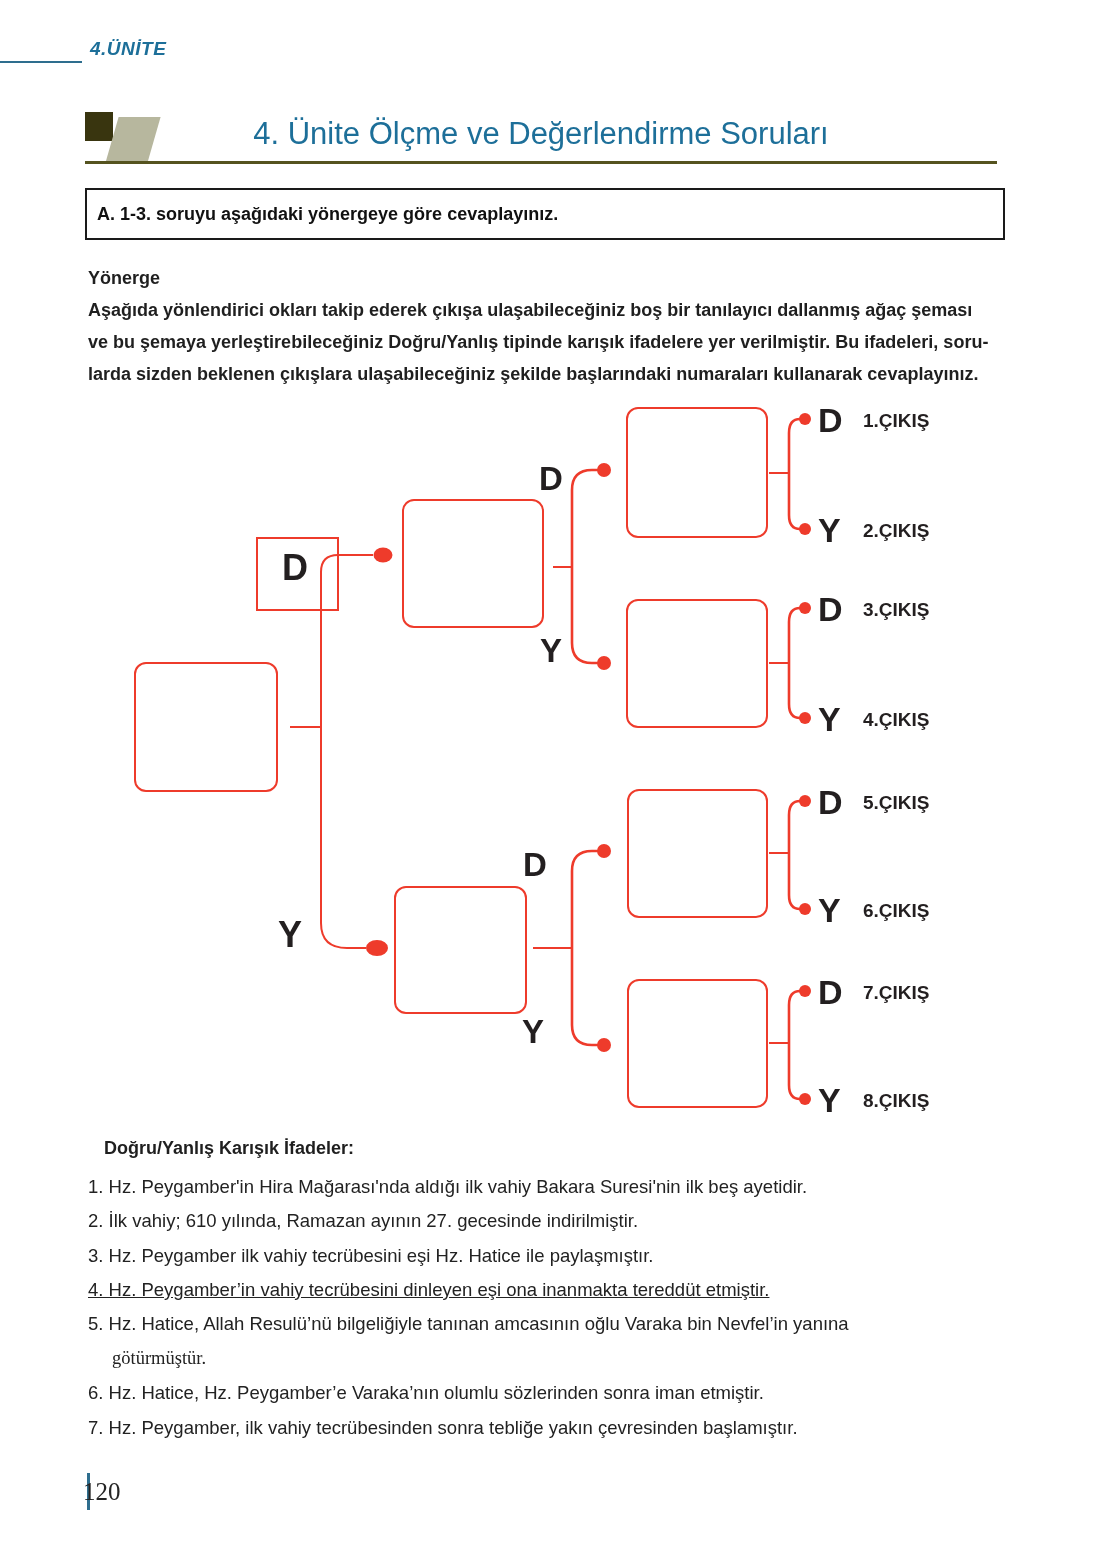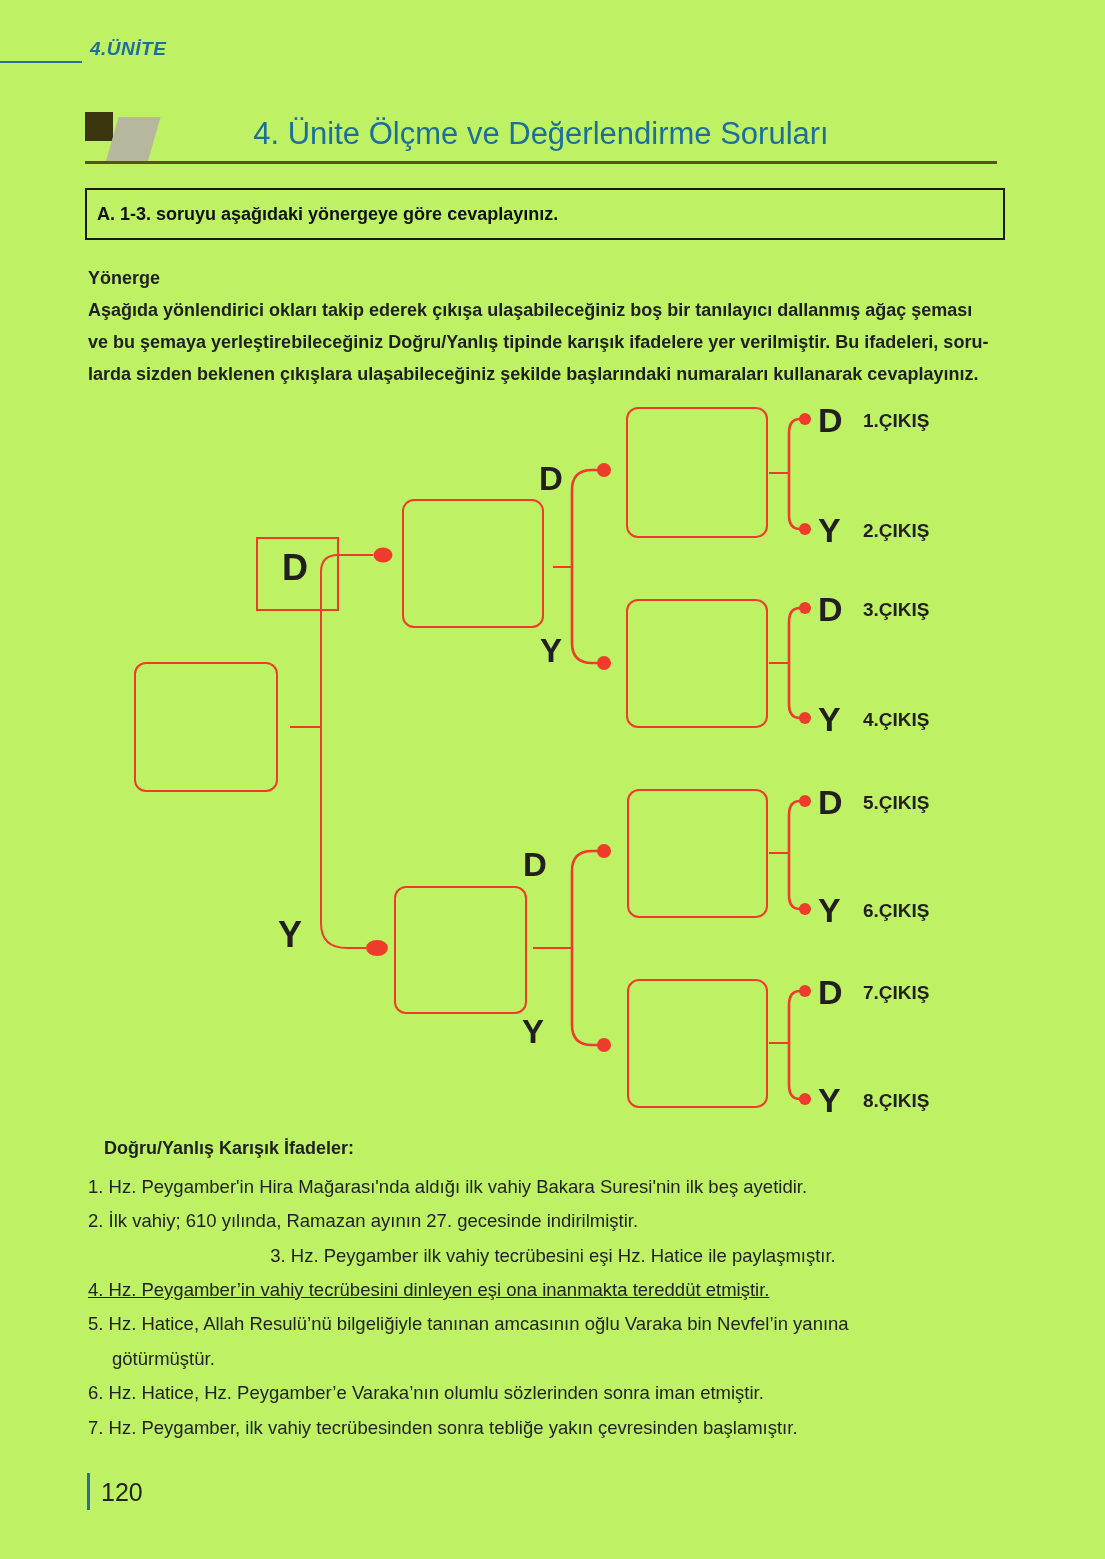--- a/index.html
+++ b/index.html
@@ -6,21 +6,21 @@
     --red:#ee3b2b;
     --blue:#1d6f99;
     --olive:#55531f;
     --olive-dark:#39350f;
     --olive-light:#b7b79e;
     --teal-bar:#2e6e8e;
     --ink:#1f1f1f;
   }
   html,body{margin:0;padding:0;background:#888;}
   .page{
-    position:relative;width:1105px;height:1559px;background:#bef264;
+    position:relative;width:1105px;height:1559px;background:#ffffff;
     font-family:"Liberation Sans",sans-serif;color:var(--ink);
     overflow:hidden;margin:0 auto;
   }
   .abs{position:absolute;}
 
   
   .unit-tab-line{left:0;top:61px;width:82px;height:2px;background:var(--teal-bar);}
   .unit-tab{left:90px;top:38px;font-size:19px;font-style:italic;font-weight:bold;color:var(--blue);letter-spacing:0.5px;}
   .deco-square{left:85px;top:112px;width:28px;height:29px;background:var(--olive-dark);}
   .deco-para{left:112px;top:117px;width:42px;height:46px;background:var(--olive-light);transform:skewX(-16deg);}
@@ -48,26 +48,26 @@
   .tree text{font-family:"Liberation Sans",sans-serif;font-weight:bold;fill:#231f20;}
   .branch-letter{font-size:33px;}
   .branch-letter-big{font-size:36px;}
   .exit-letter{font-size:34px;}
   .exit-label{font-size:19px;}
 
   
   .statements-heading{left:104px;top:1138px;font-size:18px;font-weight:bold;}
   .statement-line{left:88px;width:930px;font-size:18.5px;white-space:nowrap;color:#222;}
   .statement-line.indent{left:112px;}
-  .s0{top:1176px;} .s1{top:1210px;} .s2{top:1245px;text-align:center;} .s3{top:1279px;text-decoration:underline;}
-  .s4{top:1313px;} .s5{top:1348px;} .s6{top:1382px;} .s7{top:1417px;}
+  .s0{top:1176px;} .s1{top:1210px;} .s2{top:1245px;} .s3{top:1279px;text-decoration:underline;}
+  .s4{top:1313px;} .s5{top:1348px;font-family:Liberation Serif, serif;} .s6{top:1382px;} .s7{top:1417px;}
 
   
   .footer-bar{left:87px;top:1473px;width:3px;height:37px;background:var(--teal-bar);}
-  .page-number{left:101px;top:1478px;font-family:Liberation Sans, sans-serif;font-size:25px;color:#242424;text-align:right;}
+  .page-number{left:83px;top:1478px;font-family:Liberation Serif, serif;font-size:25px;color:#242424;text-align:right;}
 </style>
 </head>
 <body>
 
 <div class="page">
 
   <div class="abs unit-tab-line"></div>
   <div class="abs unit-tab">4.ÜNİTE</div>
 
   <div class="abs deco-square"></div>

